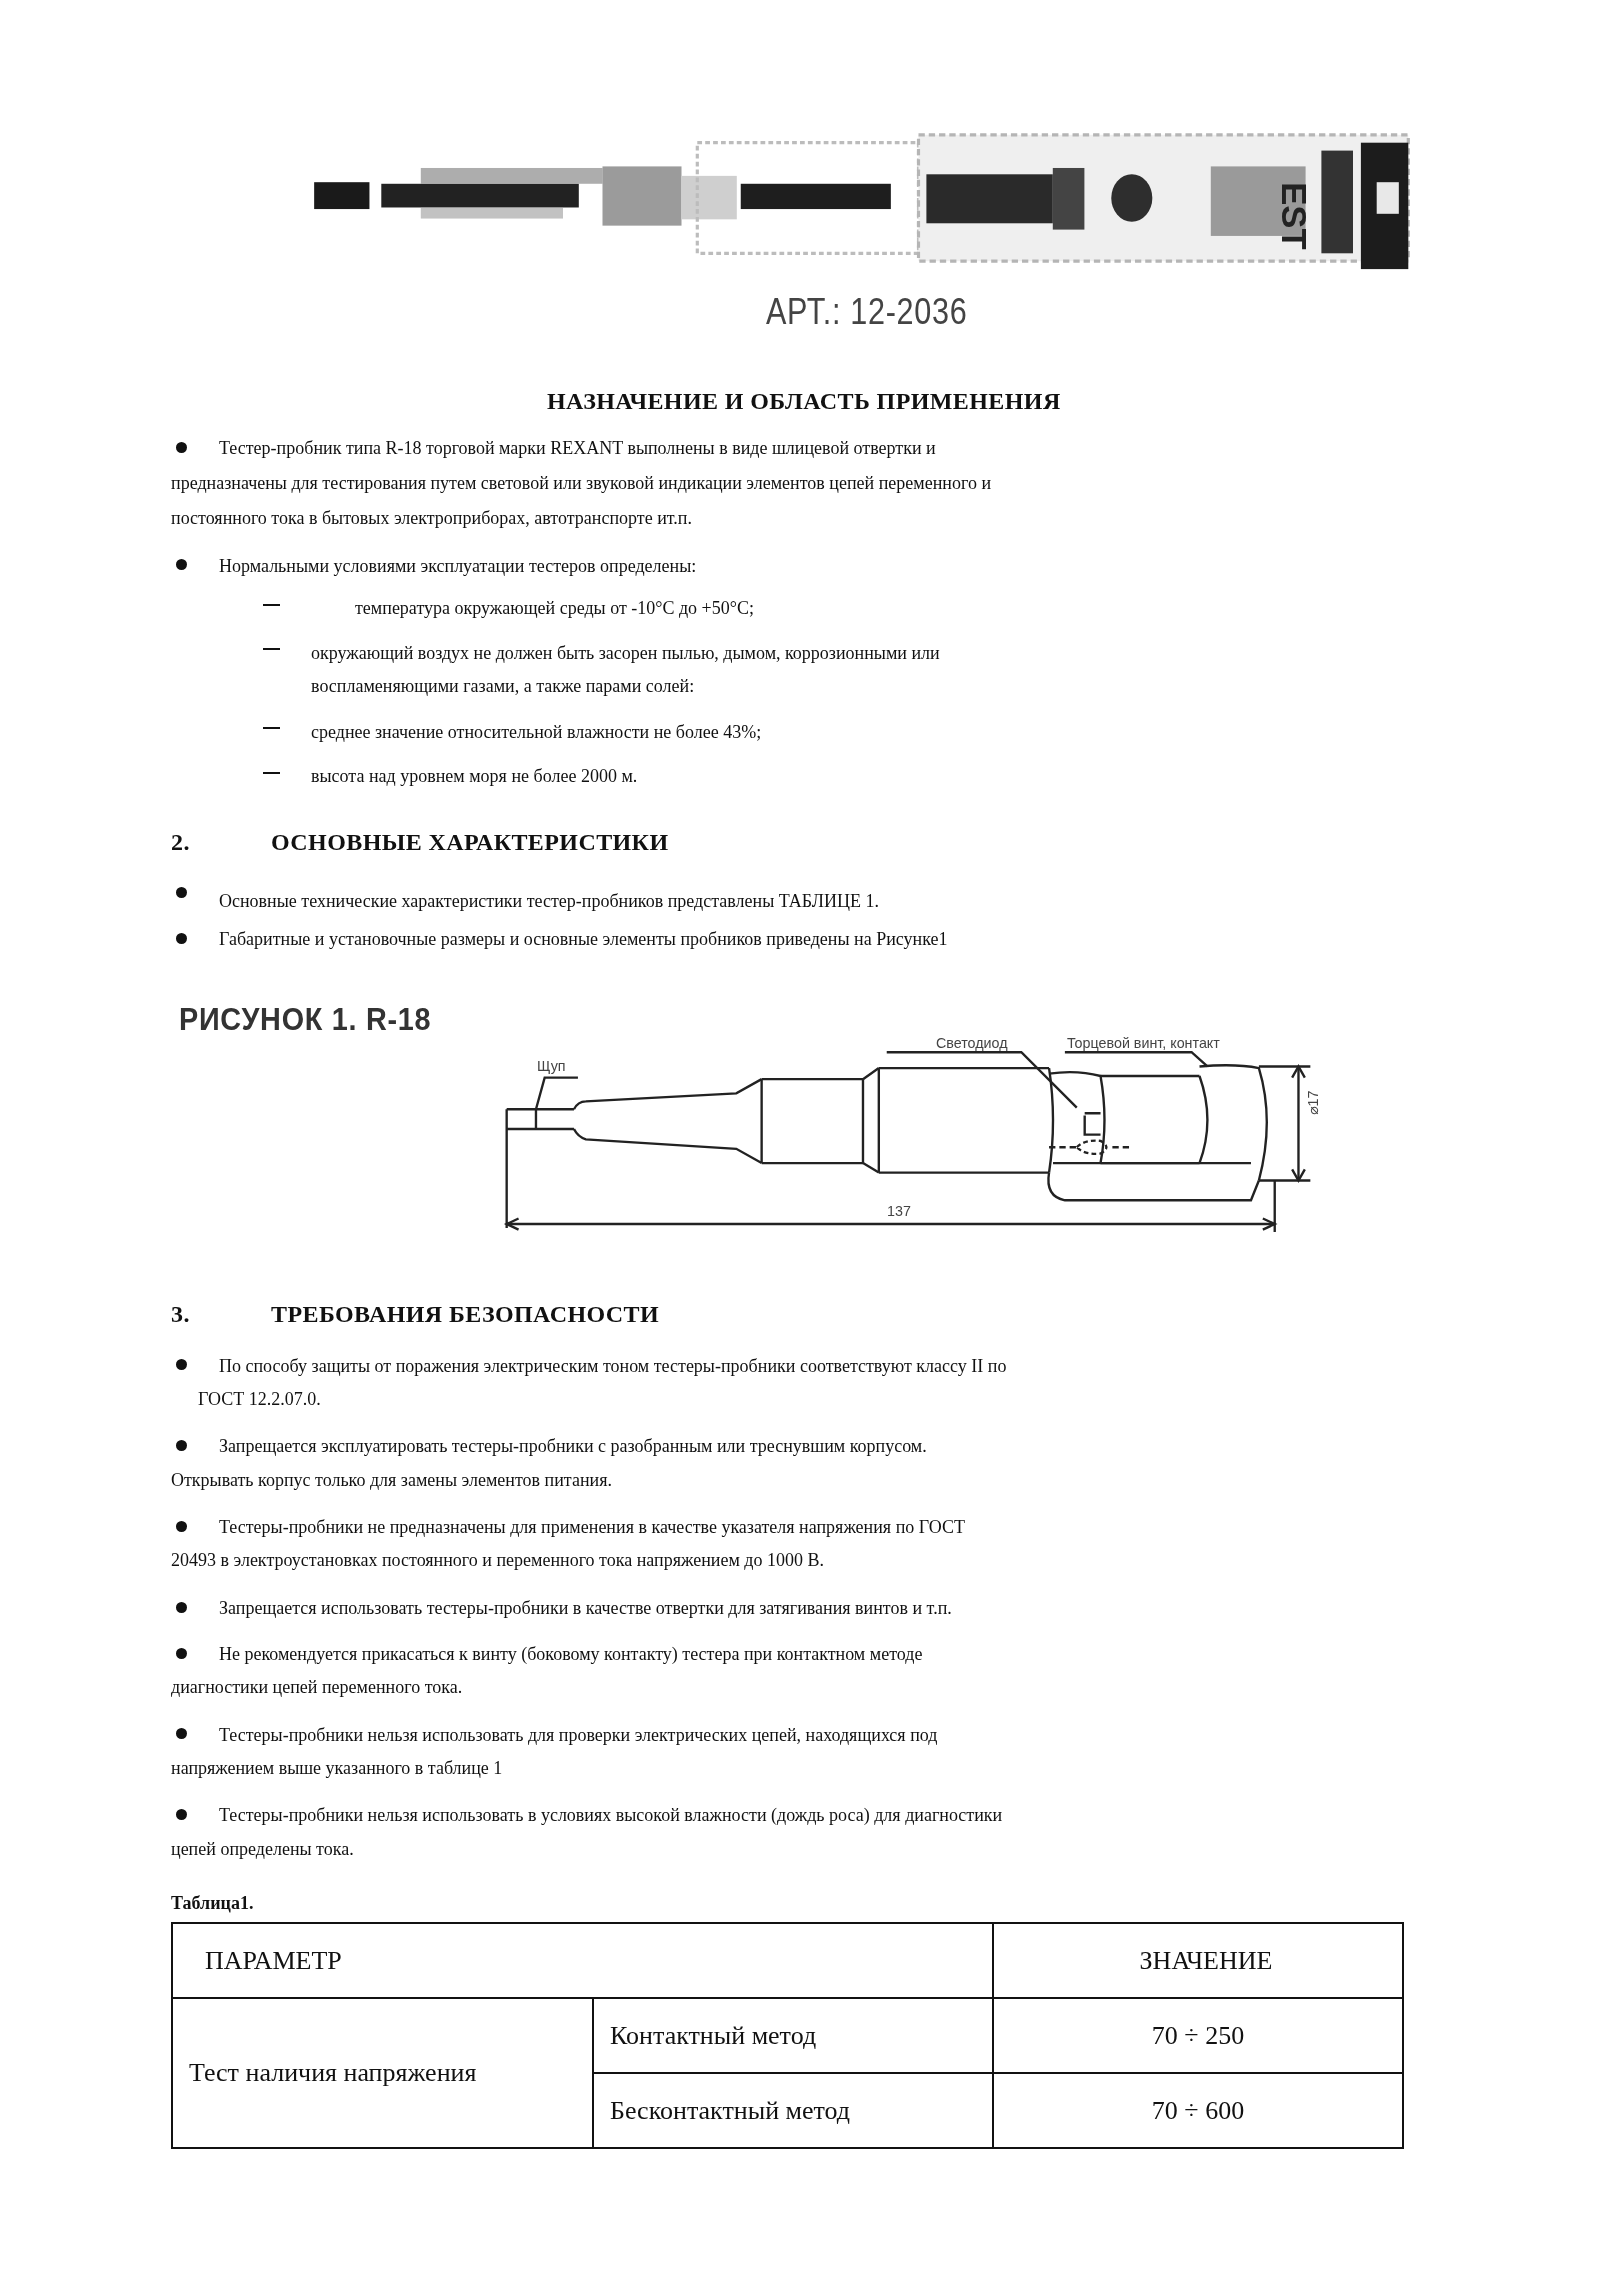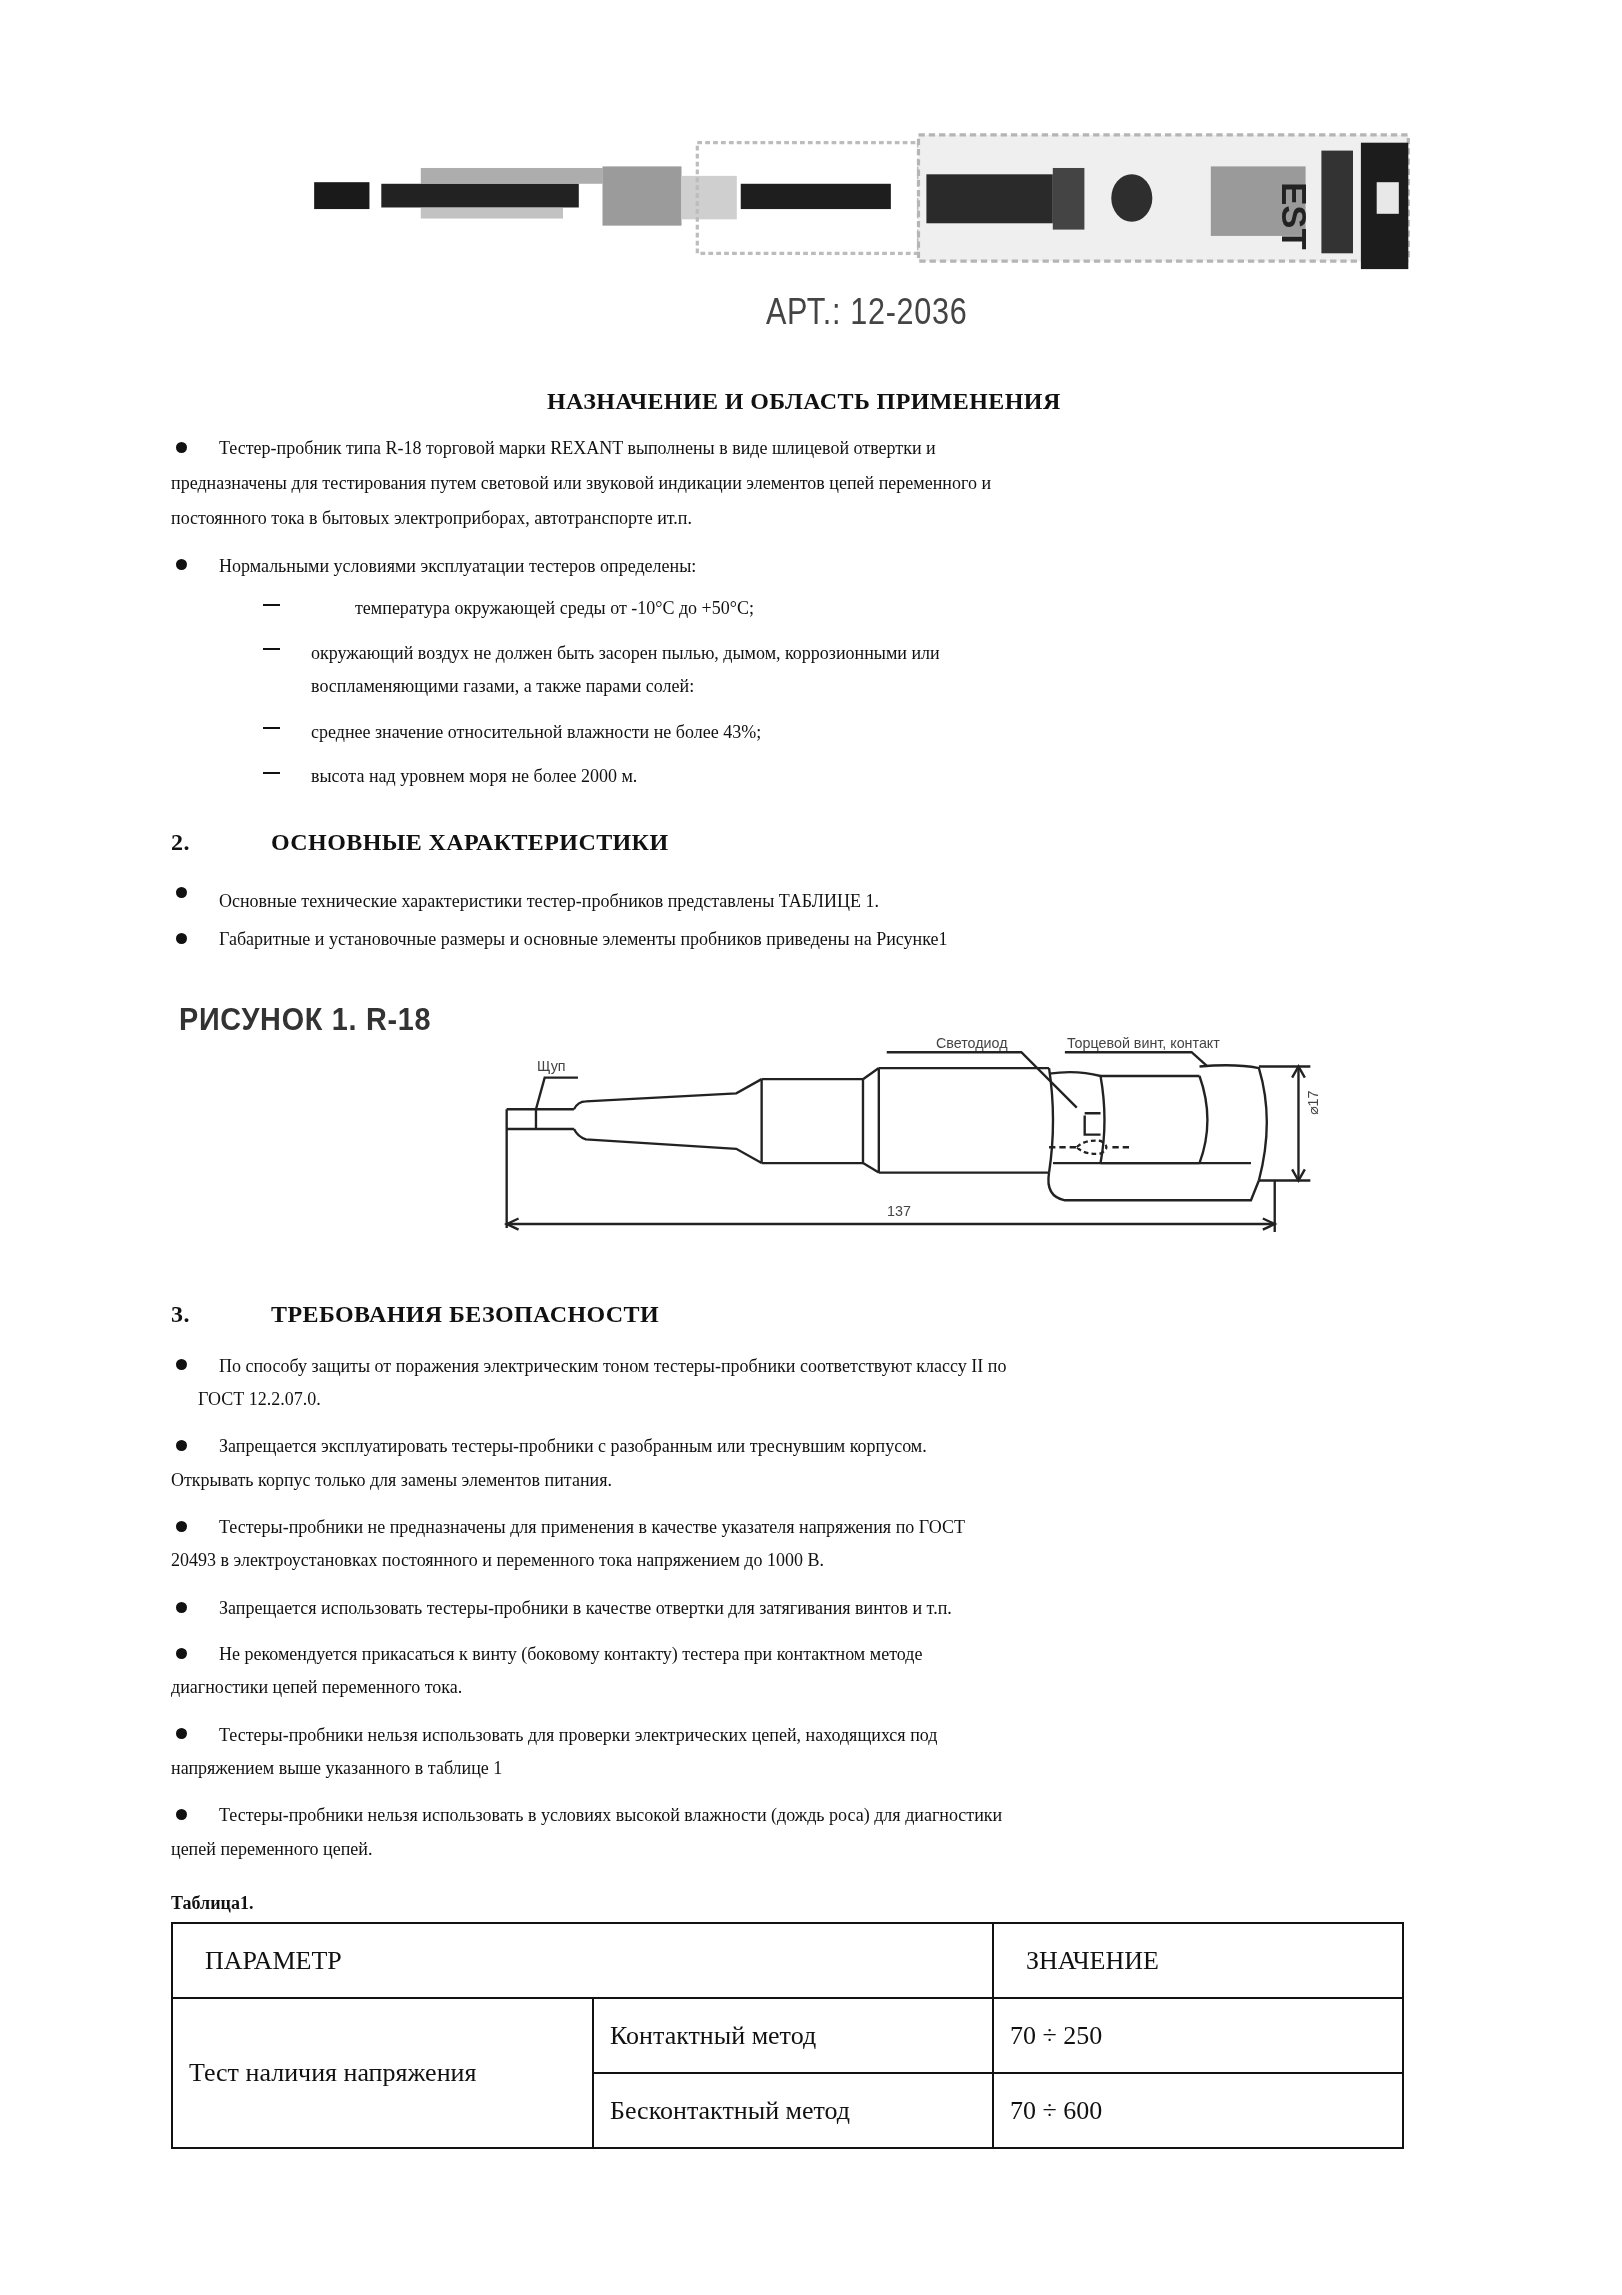--- a/index.html
+++ b/index.html
@@ -30,21 +30,21 @@
     font-family: "Liberation Sans", "DejaVu Sans", sans-serif;
     font-size: 14.3px; color: #444; white-space: nowrap;
   }
   table.spec {
     position: absolute; left: 171px; top: 1922px; width: 1233px;
     border-collapse: collapse; font-size: 26px;
   }
   table.spec td { border: 2.4px solid #111; padding: 0 16px; }
   table.spec .hdr td { height: 73px; padding-left: 32px; }
   table.spec .row td { height: 73px; }
-  .center { text-align: left; }
+  .center { text-align: center; }
 </style>
 </head>
 <body>
 
 <div class="abs" style="left:301px; top:119px; width:1156px; height:158px;">
   <svg width="1156" height="158" viewBox="0 0 1460 200">
 
     <rect x="15" y="80" width="70" height="34" fill="#1a1a1a"></rect>
     <rect x="100" y="82" width="250" height="30" fill="#222"></rect>
     <rect x="150" y="62" width="230" height="20" fill="#8a8a8a" opacity="0.7"></rect>
@@ -171,21 +171,21 @@
 <div class="bullet-dot" style="left:176px; top:1648px;"></div>
 <div class="abs txt" style="left:219px; top:1635px;">Не рекомендуется прикасаться к винту (боковому контакту) тестера при контактном методе</div>
 <div class="abs txt" style="left:171px; top:1668px;">диагностики цепей переменного тока.</div>
 
 <div class="bullet-dot" style="left:176px; top:1728px;"></div>
 <div class="abs txt" style="left:219px; top:1716px;">Тестеры-пробники нельзя использовать для проверки электрических цепей, находящихся под</div>
 <div class="abs txt" style="left:171px; top:1749px;">напряжением выше указанного в таблице 1</div>
 
 <div class="bullet-dot" style="left:176px; top:1809px;"></div>
 <div class="abs txt" style="left:219px; top:1796px;">Тестеры-пробники нельзя использовать в условиях высокой влажности (дождь роса) для диагностики</div>
-<div class="abs txt" style="left:171px; top:1830px;">цепей переменного цепей.</div>
+<div class="abs txt" style="left:171px; top:1830px;">цепей определены тока.</div>
 
 <div class="abs txt" style="left:171px; top:1884px; font-weight:bold;">Таблица1.</div>
 
 <table class="spec">
   <tbody>
       <tr class="hdr">
     <td colspan="2">ПАРАМЕТР</td>
     <td class="center" style="width:360px;">ЗНАЧЕНИЕ</td>
   </tr>
   <tr class="row">

